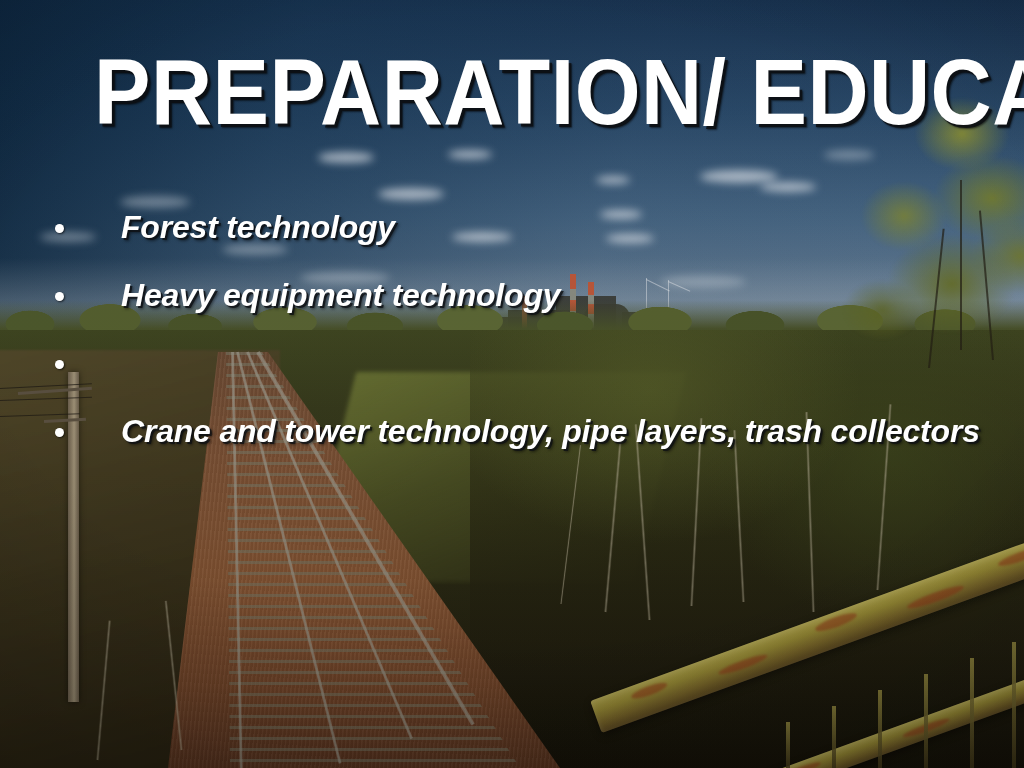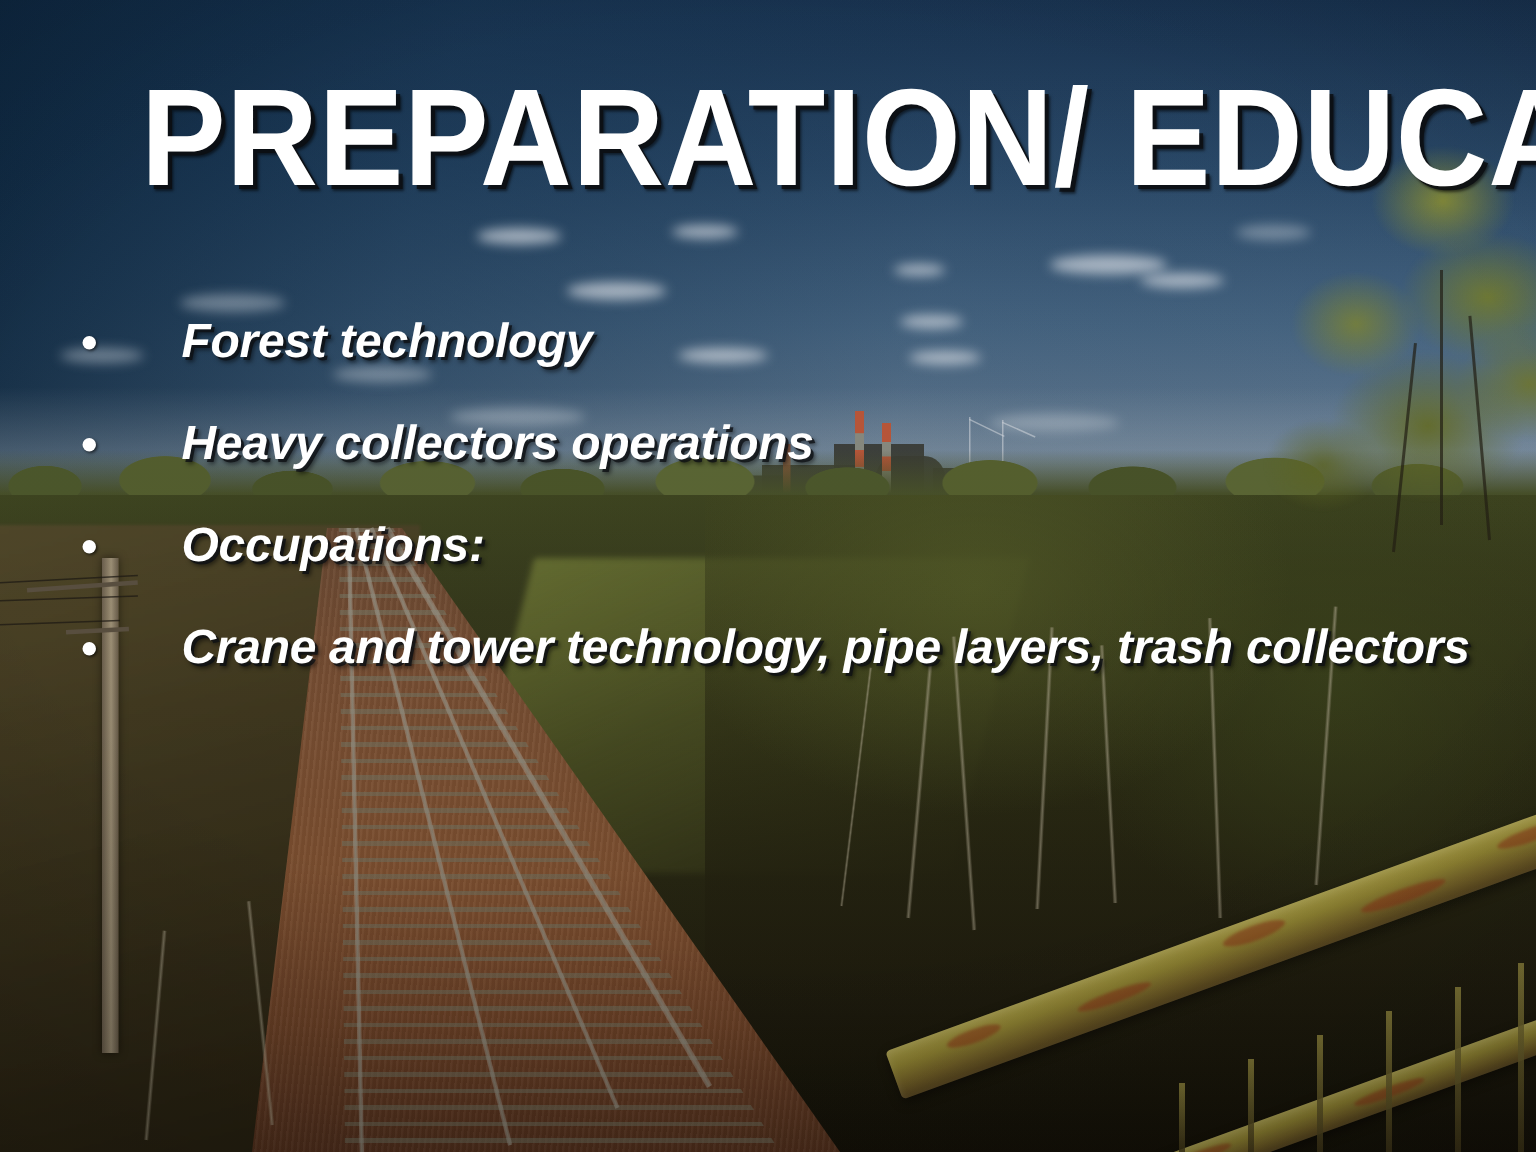--- a/index.html
+++ b/index.html
@@ -431,25 +431,24 @@
 
     <div class="slide-title">Preparation/ Education</div>
 
     <ul class="bullet-list">
       <li class="bullet-item">
         <span class="bullet-dot"></span>
         <span class="bullet-text">Forest technology</span>
       </li>
       <li class="bullet-item">
         <span class="bullet-dot"></span>
-        <span class="bullet-text">Heavy collectors operations</span>
+        <span class="bullet-text">Heavy equipment technology</span>
       </li>
       <li class="bullet-item">
         <span class="bullet-dot"></span>
-        <span class="bullet-text">Occupations:</span>
       </li>
       <li class="bullet-item">
         <span class="bullet-dot"></span>
         <span class="bullet-text">Crane and tower technology, pipe layers, trash collectors</span>
       </li>
     </ul>
 
   </div>
 </div>
 

